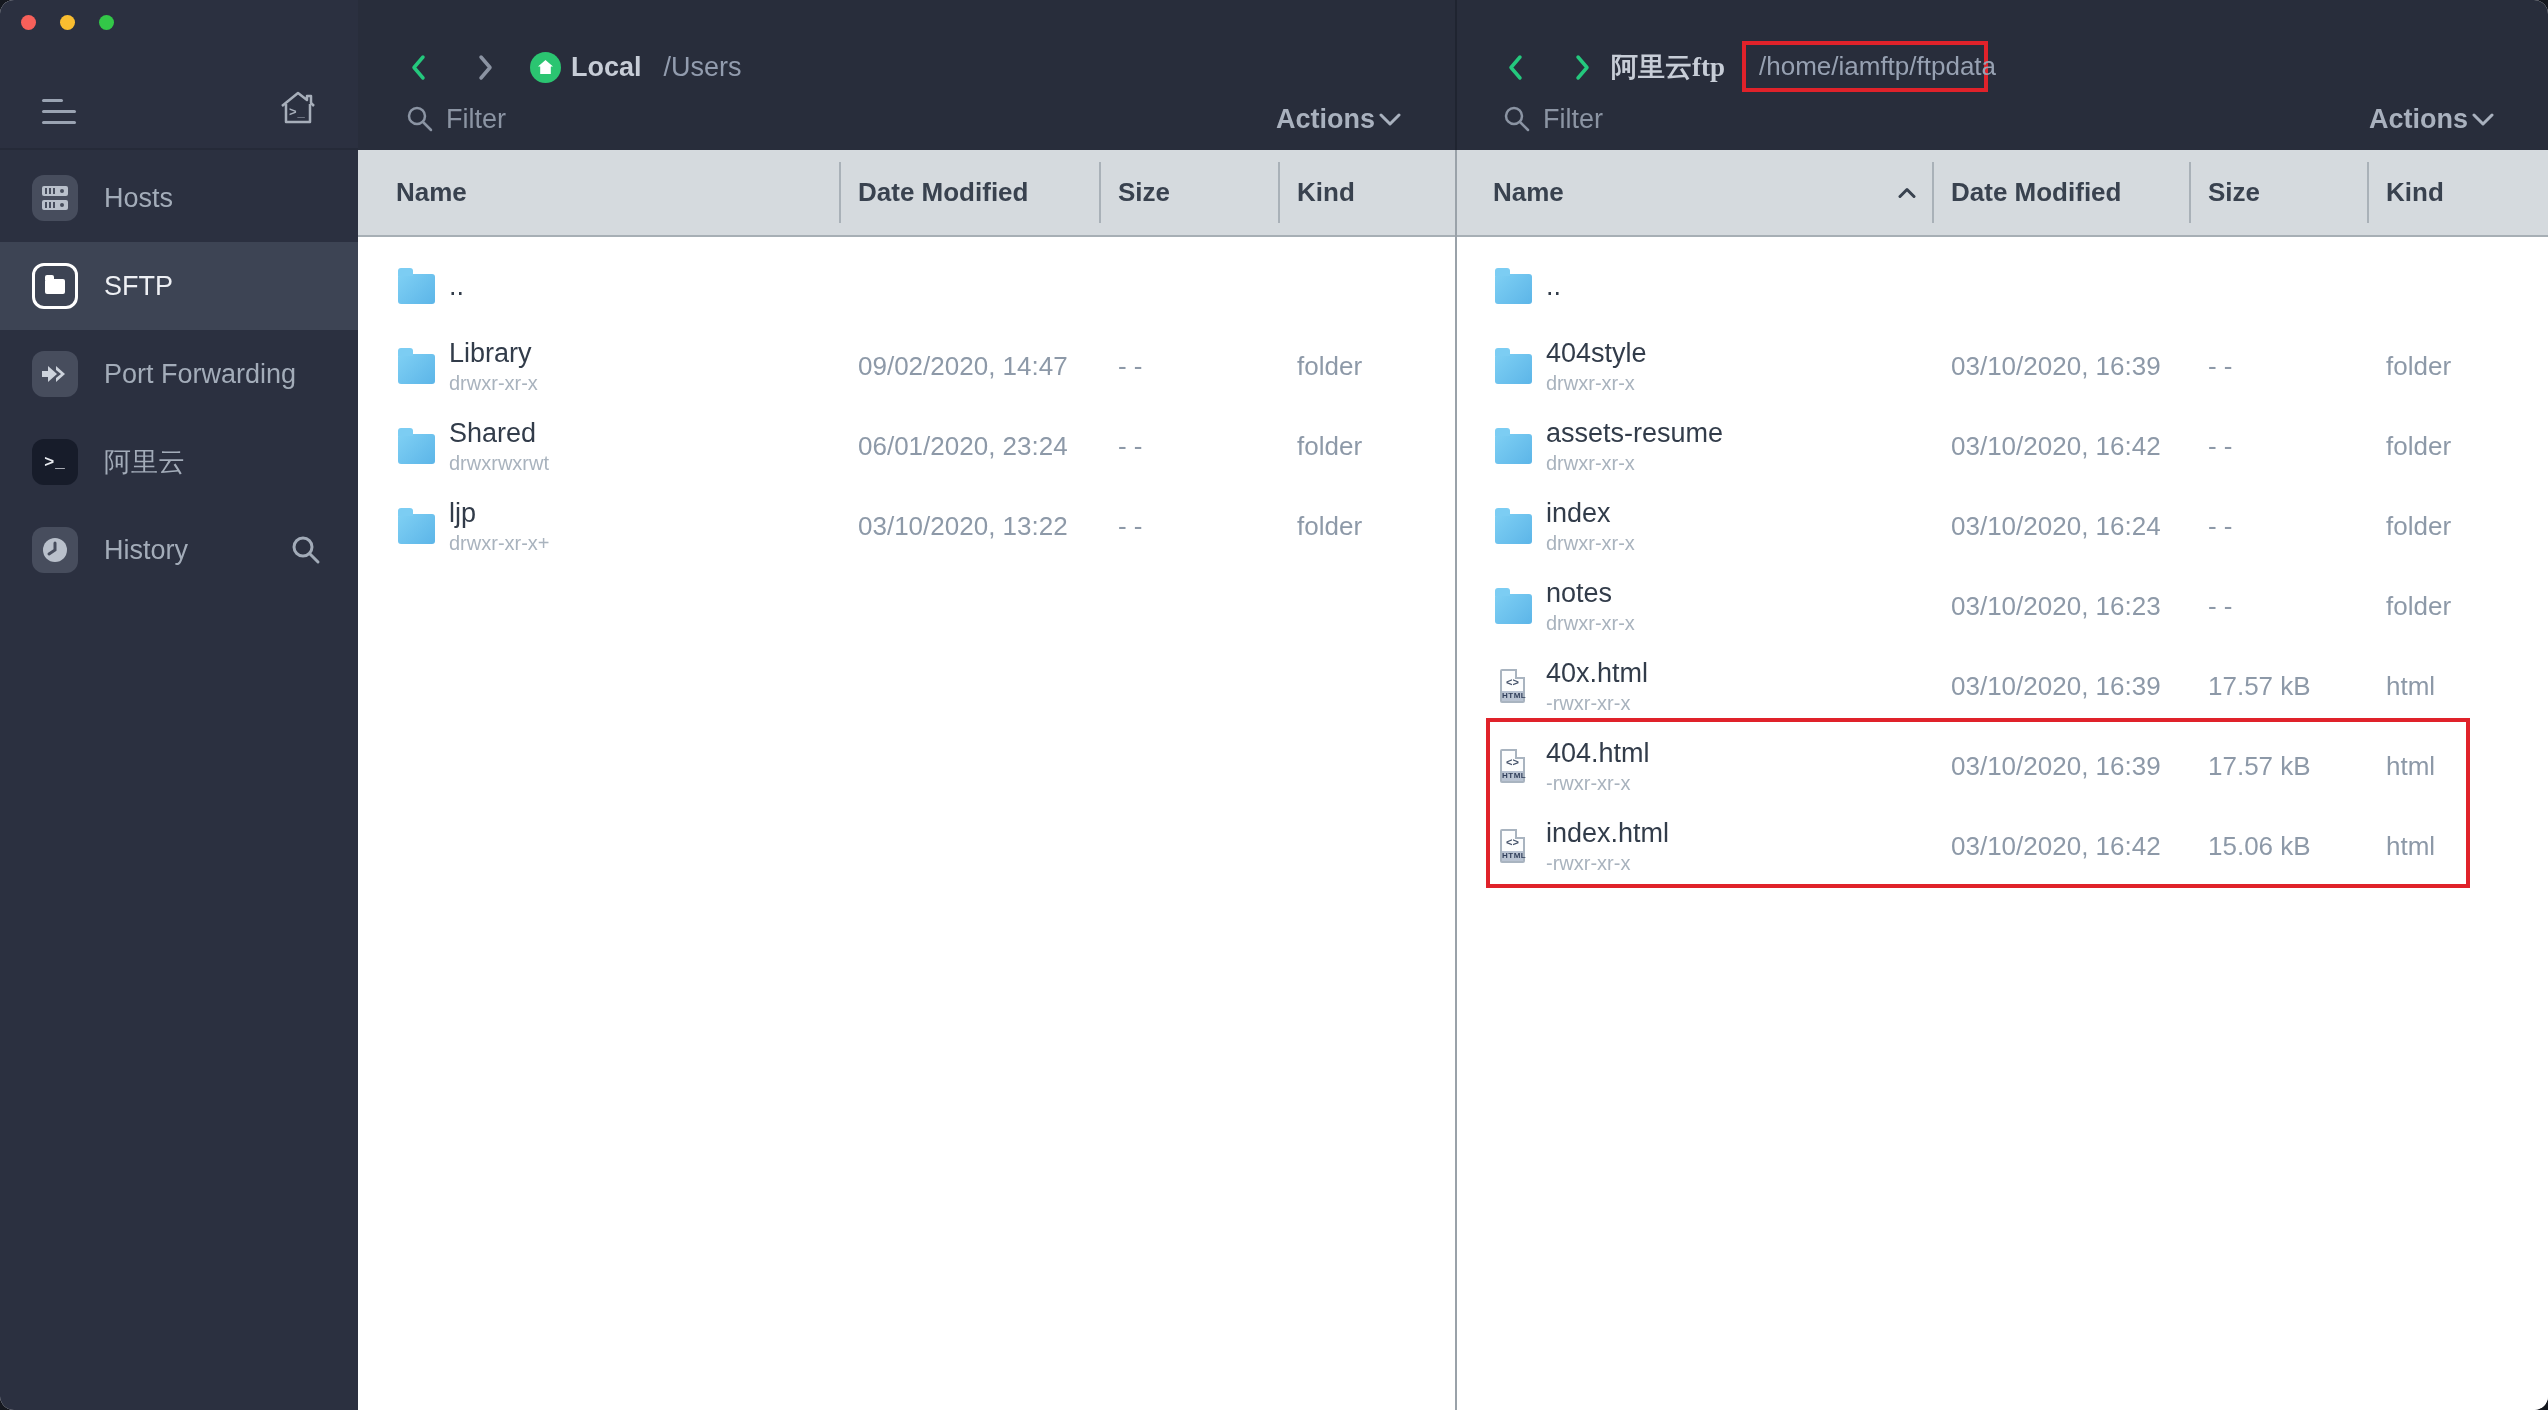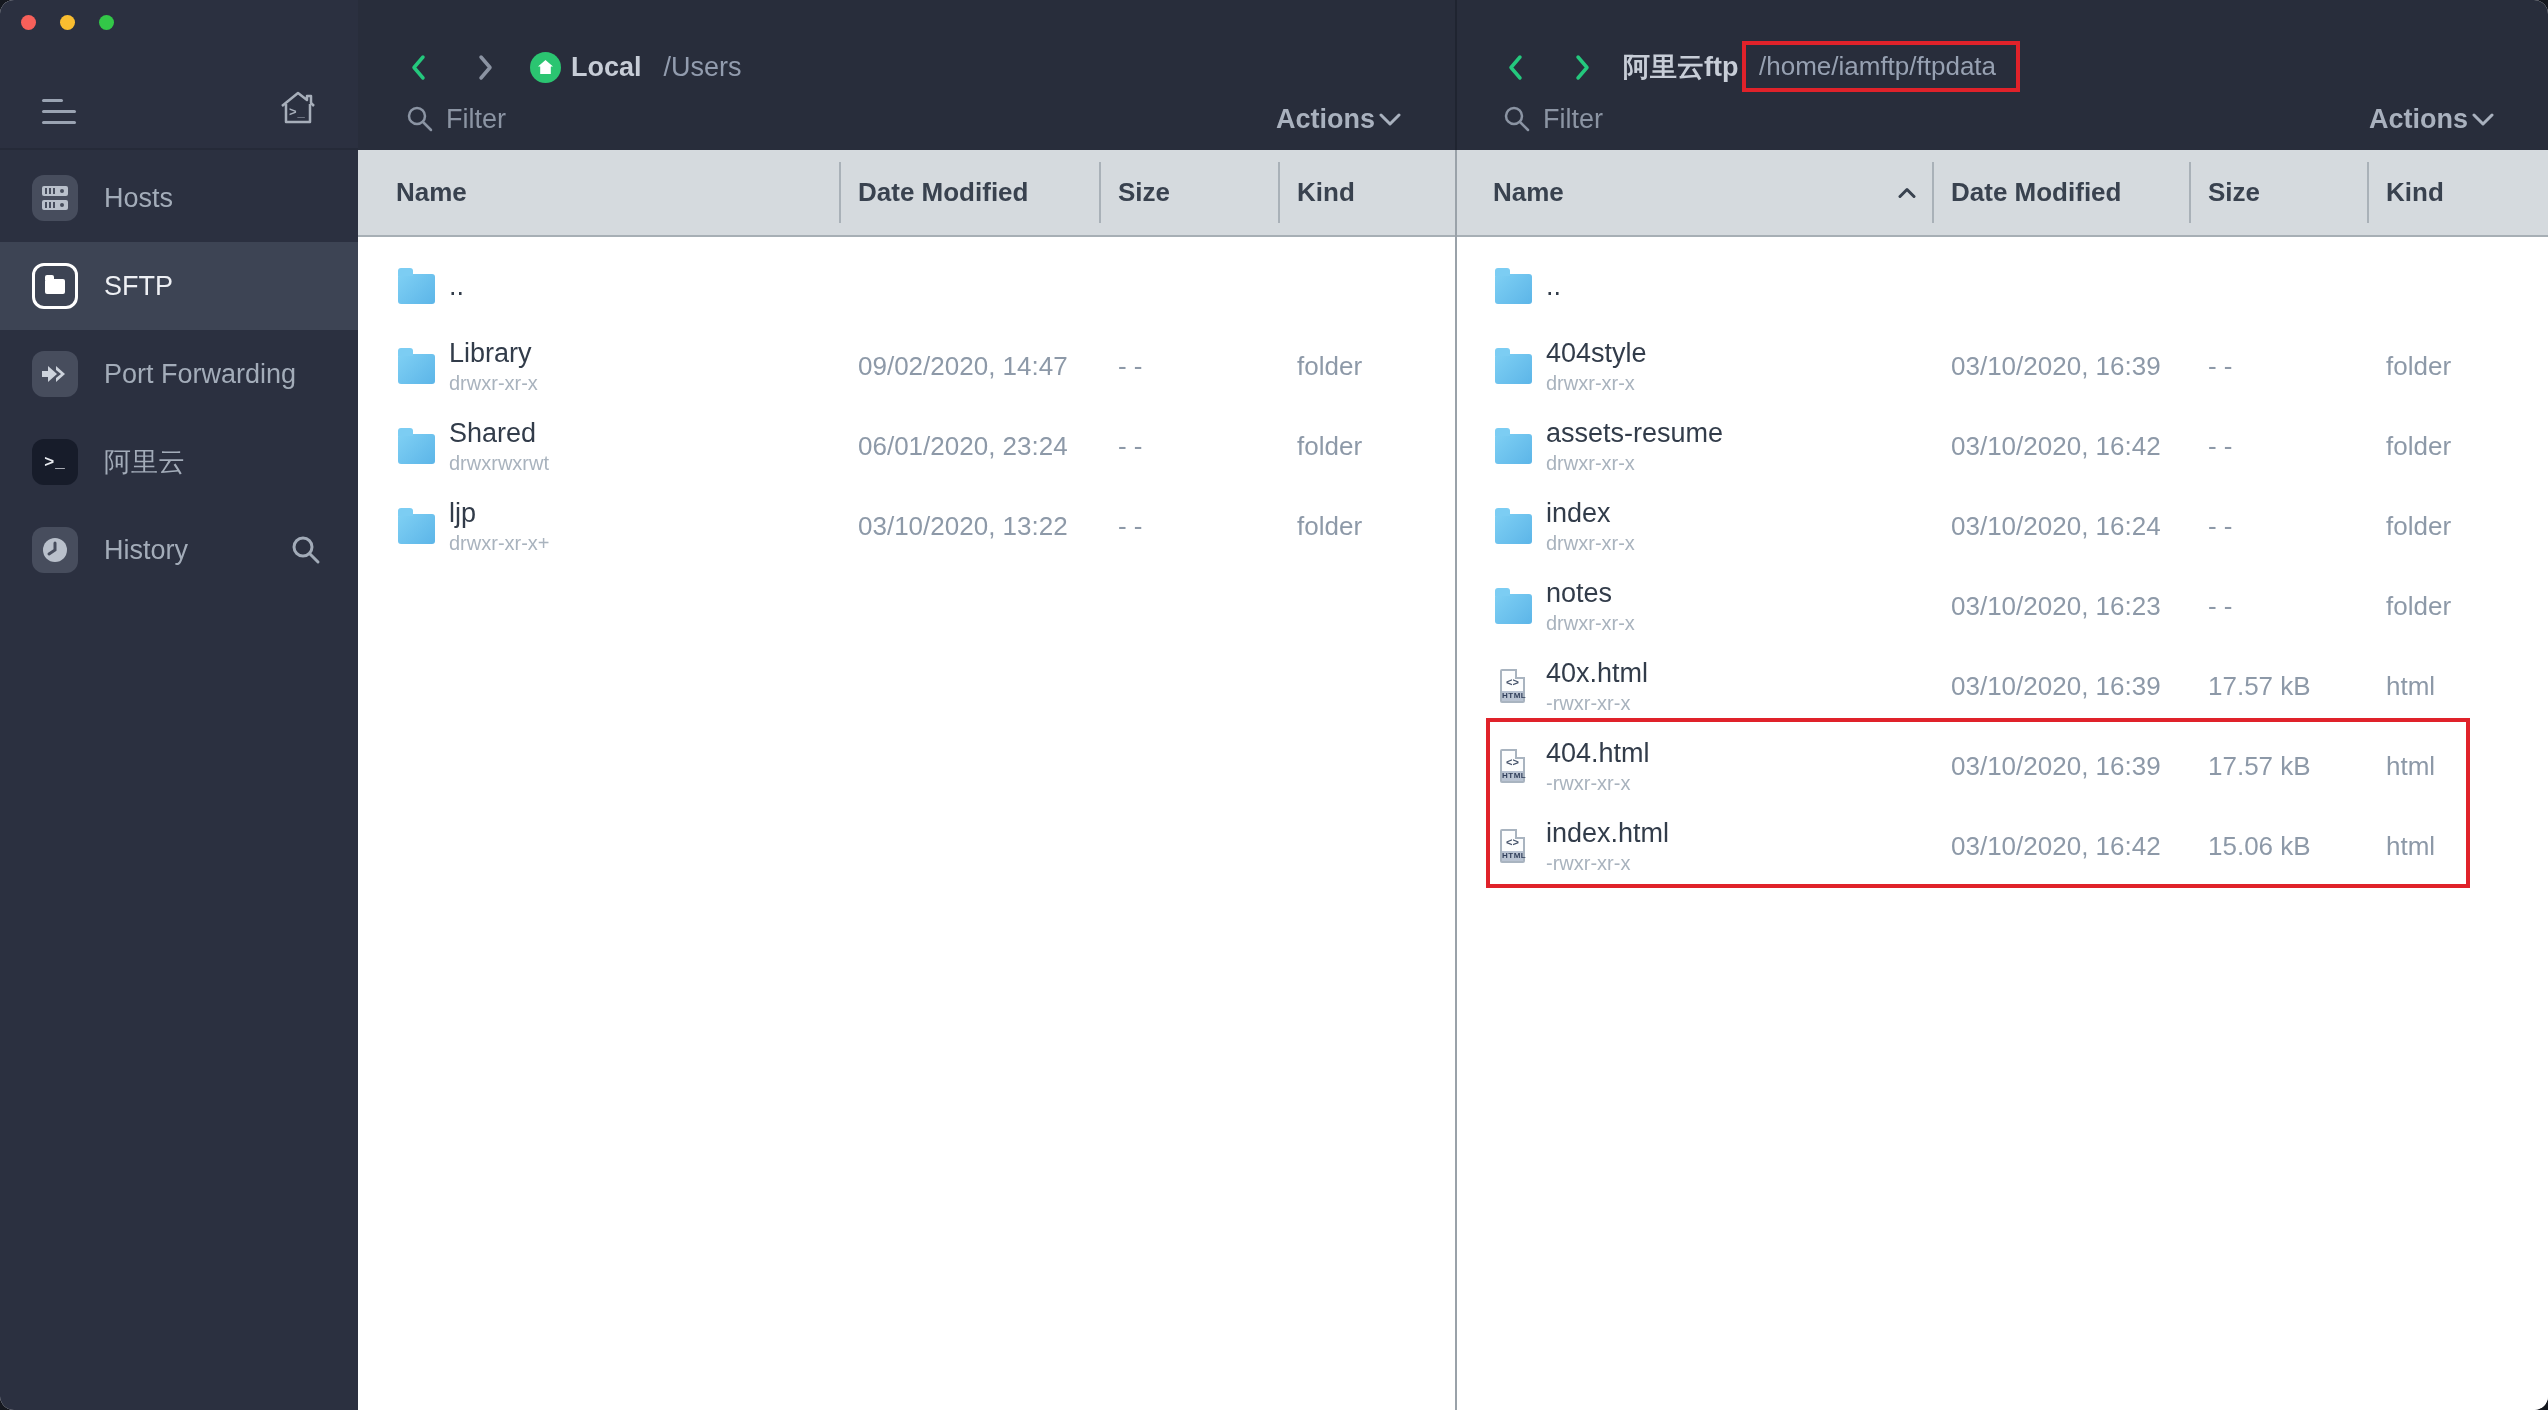--- a/index.html
+++ b/index.html
@@ -48,21 +48,21 @@
   .panel-right::before { content:""; position:absolute; left:0; top:0; bottom:0; width:2px; z-index:5;
         background:linear-gradient(#1f2430 0 150px, #9aa2a9 150px 100%); }
 
   .panel-header { height:150px; flex:none; background:#282d3b; position:relative; }
   .nav-row { position:absolute; top:44px; left:0; right:0; height:46px;
              display:flex; align-items:center; padding-left:52px; }
   .nav-row .fwd { margin-left:50px; }
   .home-chip { width:31px; height:31px; border-radius:50%; background:#2bc571; margin-left:36px;
                display:flex; align-items:center; justify-content:center; flex:none; }
   .conn-title { font-size:27px; font-weight:bold; color:#c7cdd7; margin-left:10px; }
-  .conn-title.no-chip { margin-left:32px; }
+  .conn-title.no-chip { margin-left:20px;font-family:Liberation Serif, serif; }
   .conn-path { font-size:27px; color:#929cae; margin-left:22px; }
   .toolbar-row { position:absolute; top:96px; left:0; right:0; height:46px;
                  display:flex; align-items:center; padding:0 54px 0 48px; }
   .filter-text { font-size:27px; color:#8b94a3; margin-left:12px; }
   .actions { margin-left:auto; display:flex; align-items:center; gap:4px; cursor:pointer; }
   .actions-text { font-size:27px; font-weight:bold; color:#a9b1be; }
 
   .table-header { height:87px; flex:none; background:#d5dade; display:grid; align-items:stretch;
                   border-bottom:2px solid #a7afb5; }
   .cols-left  { grid-template-columns:481px 260px 179px 1fr; }
@@ -90,21 +90,21 @@
   .file-icon { width:25px; height:34px; background:#fcfdfe; border:2px solid #a9b4c0; border-radius:2px;
                position:relative; flex:none; margin-left:5px; margin-right:7px;
                display:flex; flex-direction:column; align-items:center; justify-content:flex-end; }
   .file-icon::before { content:""; position:absolute; top:-2px; right:-2px; width:8px; height:8px;
                background:#ffffff; border-left:2px solid #a9b4c0; border-bottom:2px solid #a9b4c0; }
   .fi-code { font-size:11px; font-weight:bold; color:#45536b; line-height:1; margin-bottom:3px; }
   .fi-band { font-size:8px; font-weight:bold; color:#33415c; background:#b9c3d2; width:100%;
              text-align:center; line-height:10px; letter-spacing:0.5px; }
 
   
-  .path-annotation { position:absolute; left:1742px; top:41px; width:278px; height:51px; z-index:20;
+  .path-annotation { position:absolute; left:1742px; top:41px; width:246px; height:51px; z-index:20;
                      border:4px solid #e0222a; display:flex; align-items:center; padding-left:13px; }
   .path-annotation .ptext { font-size:26px; color:#97a1b2; white-space:nowrap; }
   .rows-annotation { position:absolute; left:1486px; top:718px; width:984px; height:170px; z-index:20;
                      border:4px solid #e0222a; pointer-events:none; }
 
   svg { display:block; }
 </style>
 </head>
 <body>
 

